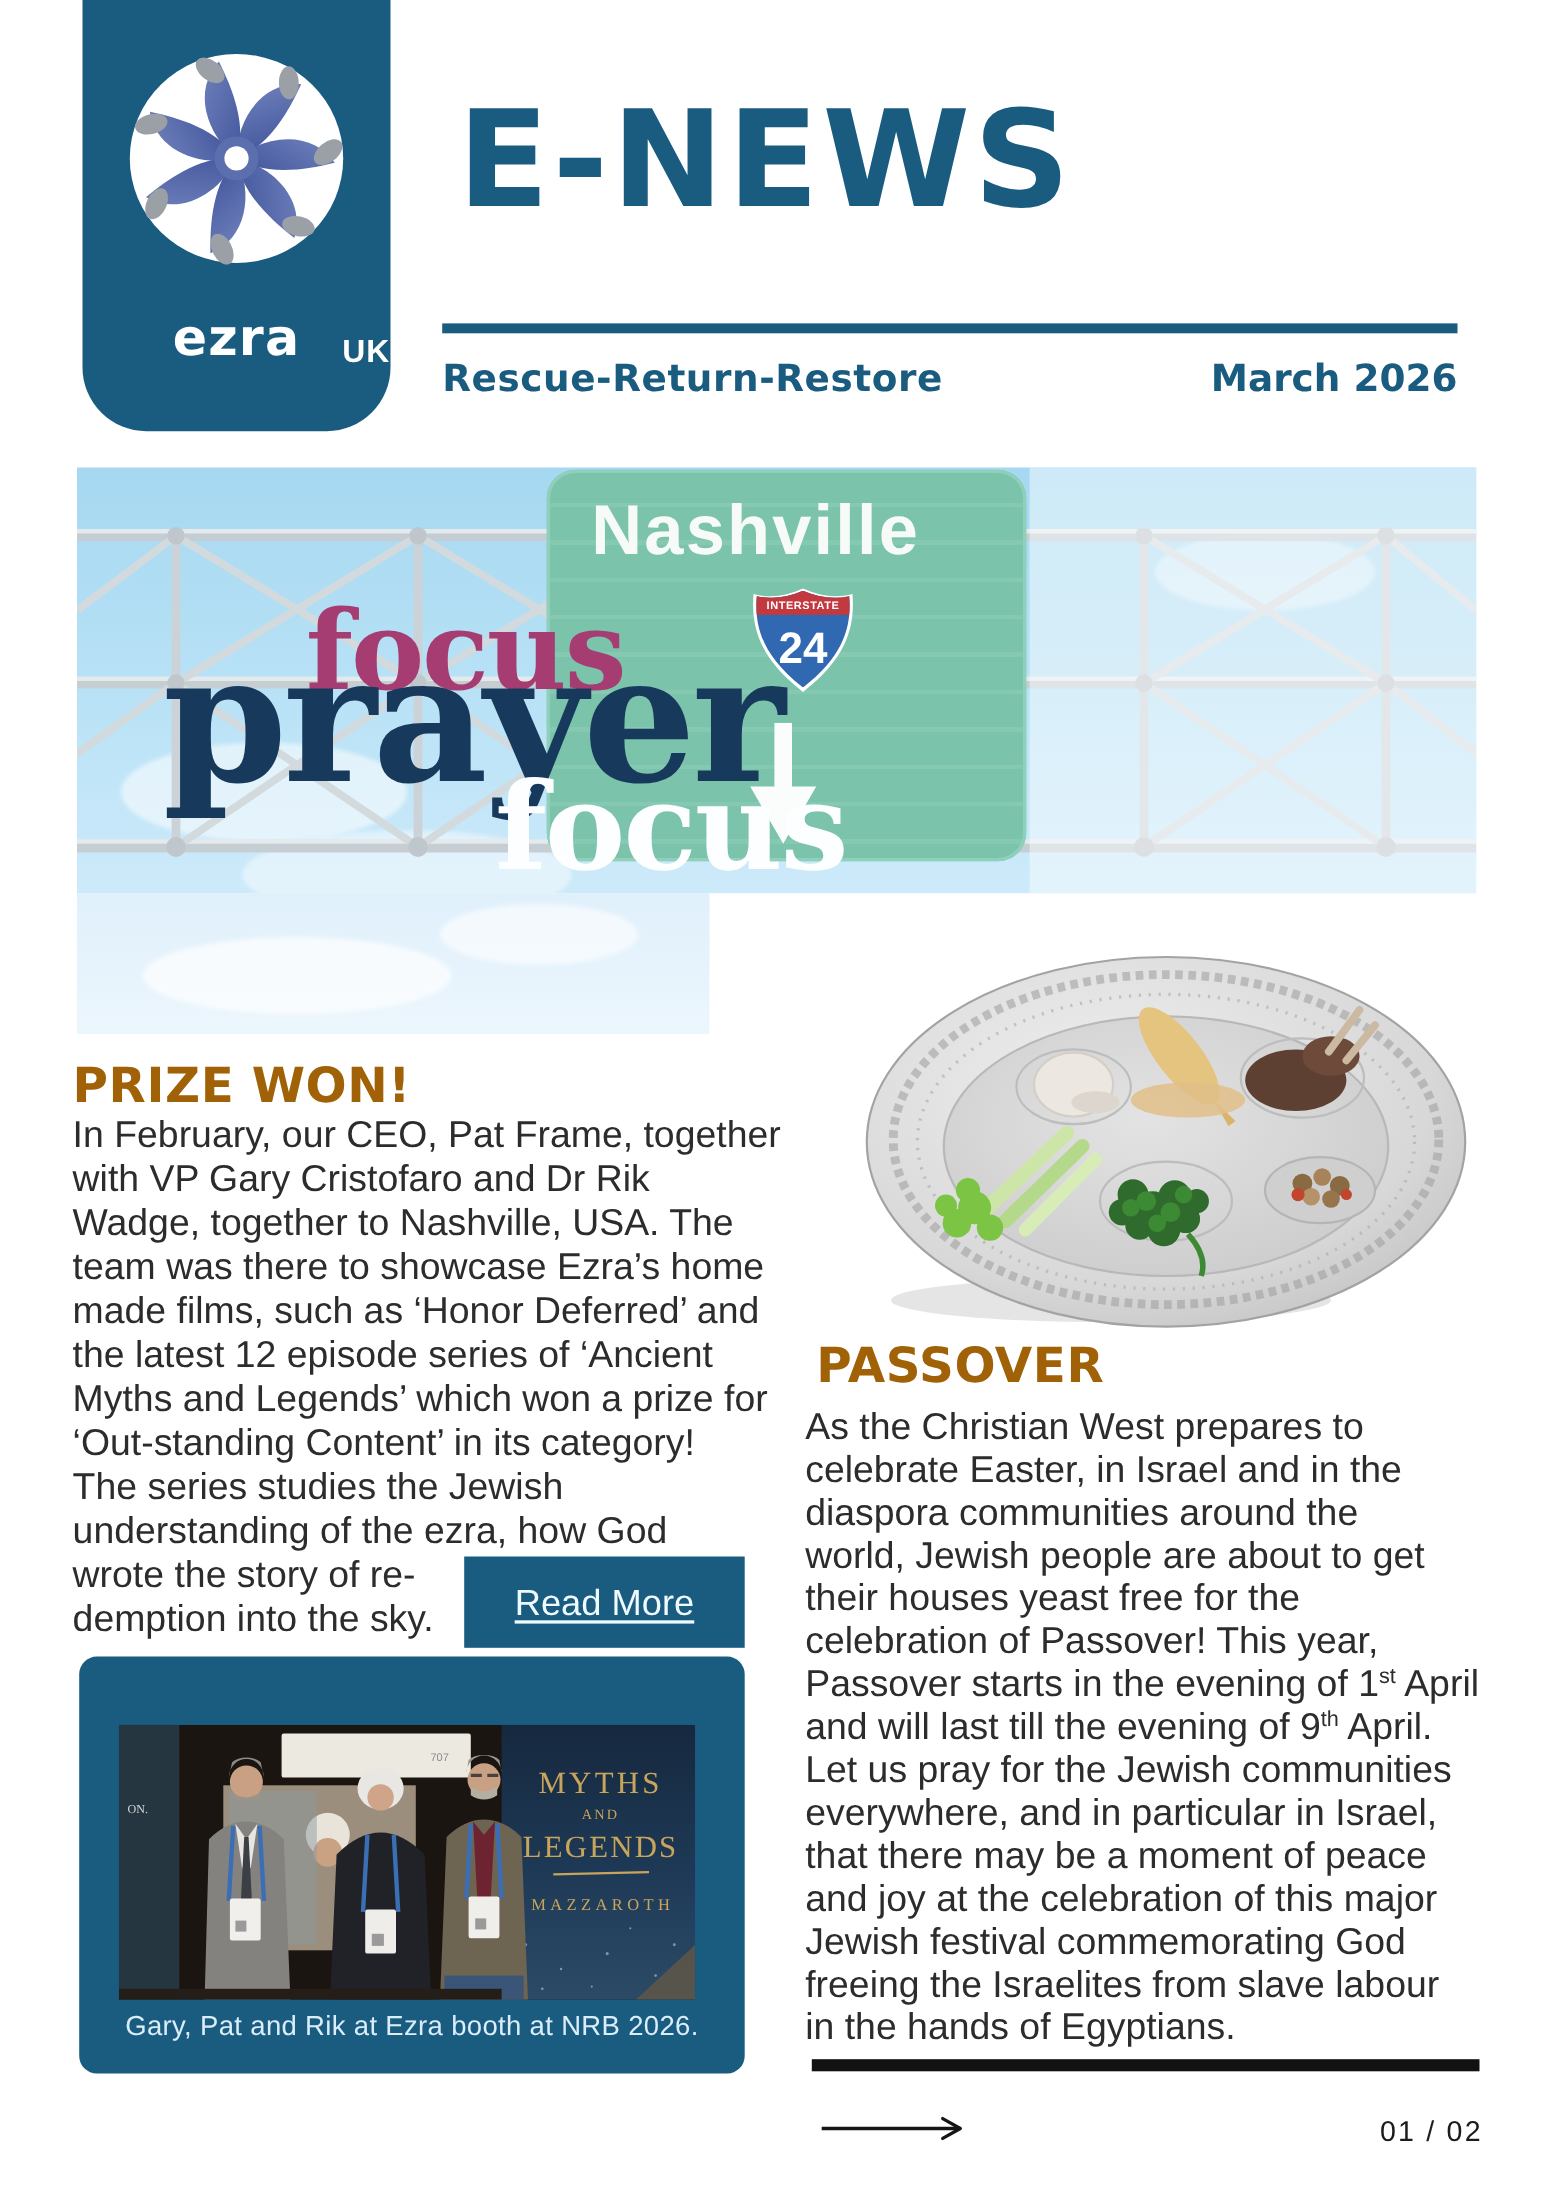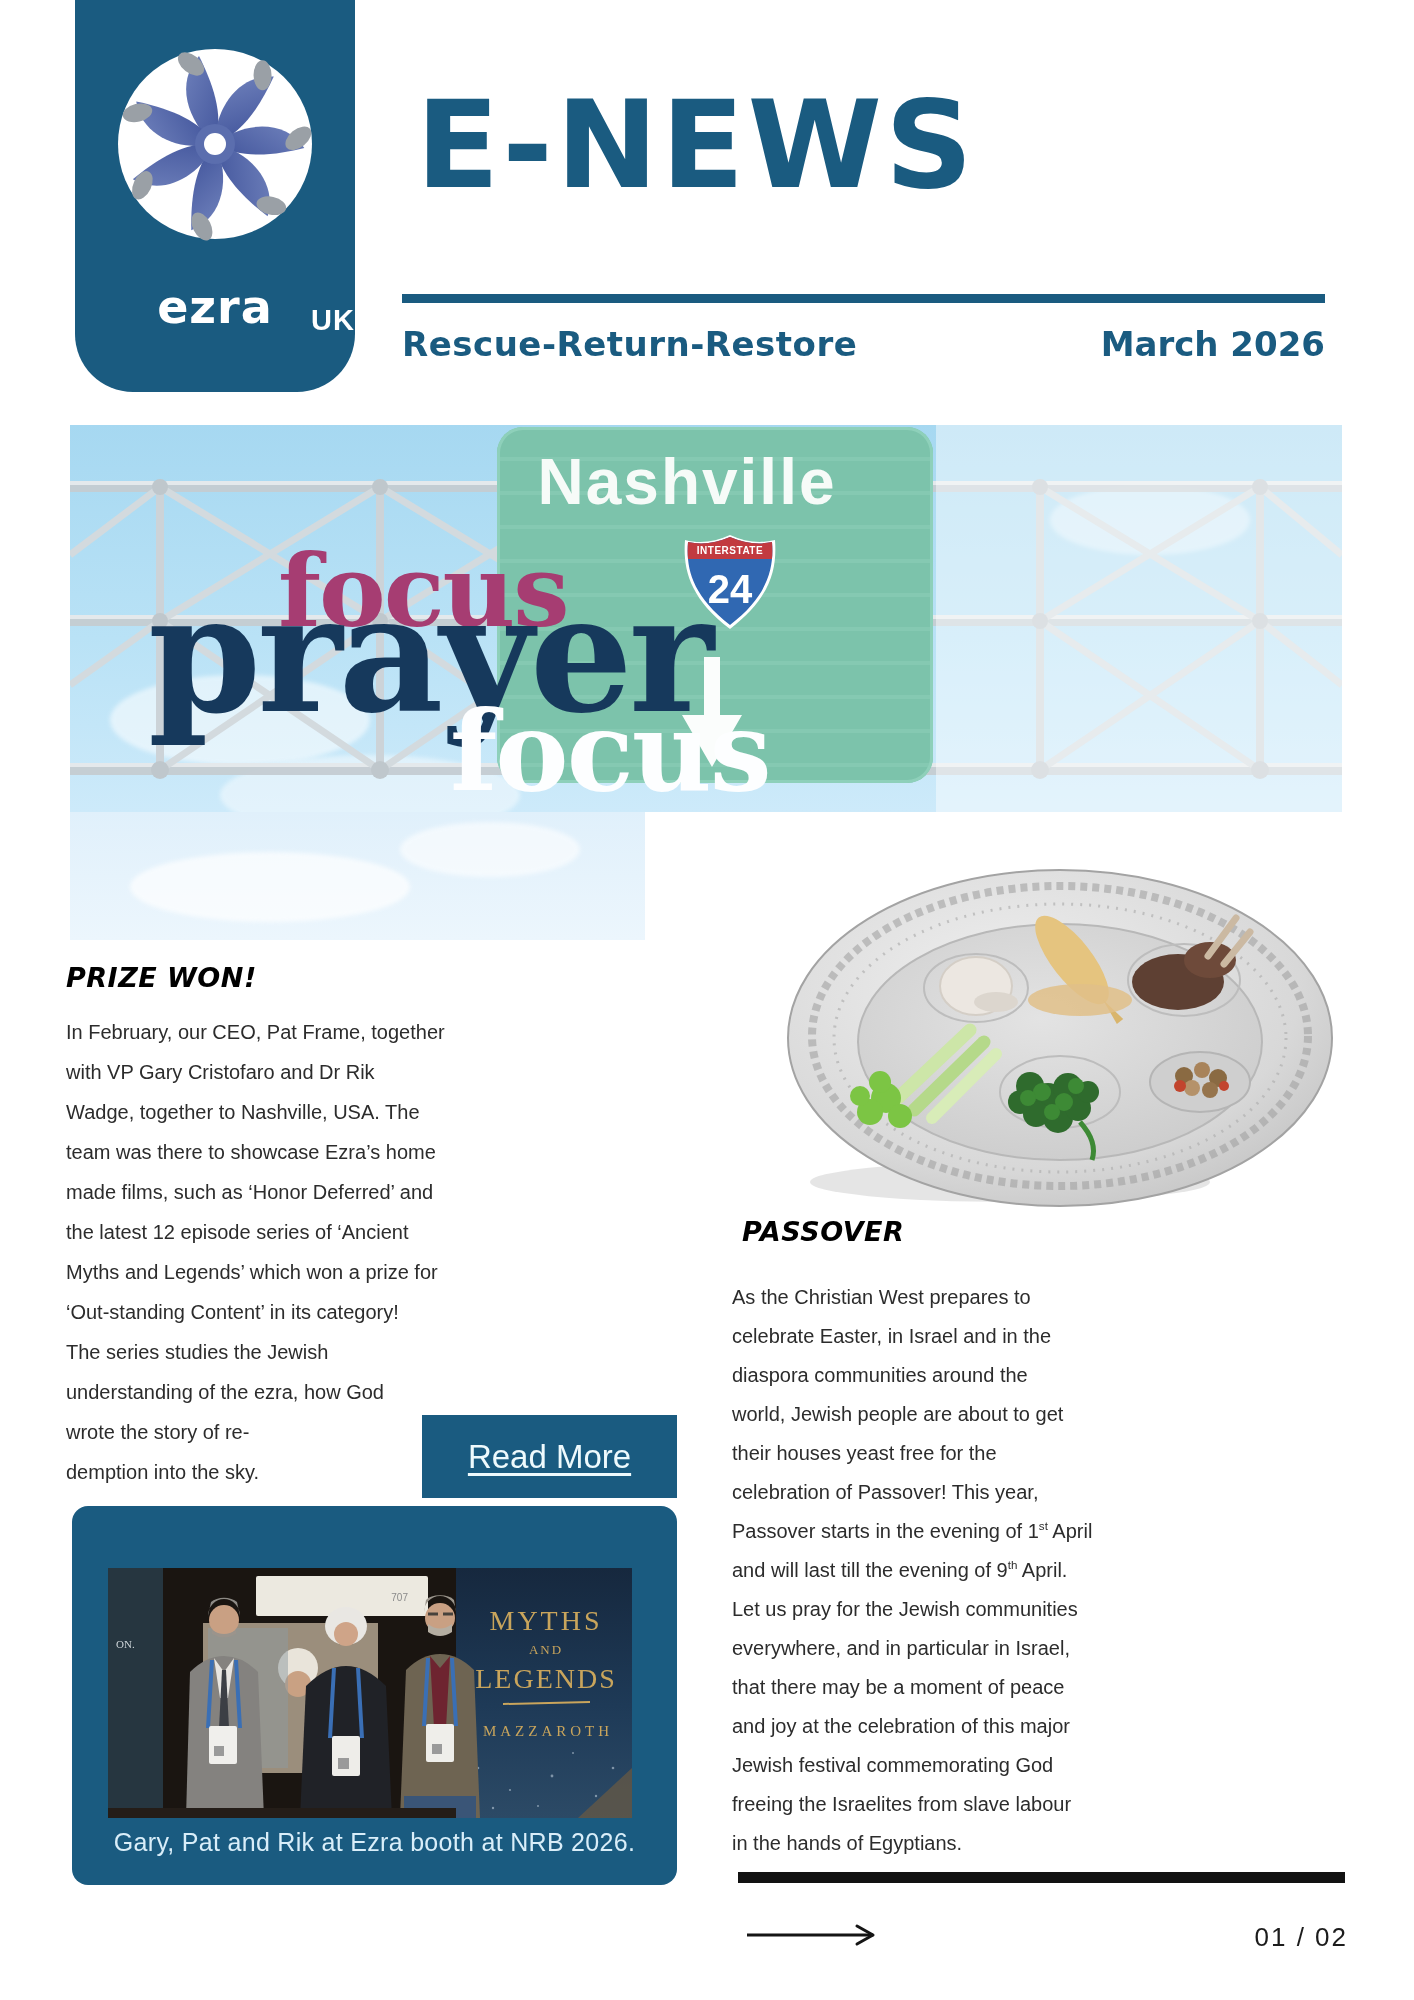--- a/index.html
+++ b/index.html
@@ -39,23 +39,23 @@
   .word-middle{position:absolute;left:78px;top:148px;color:#16395c;font-family:"DejaVu Serif",serif;
                font-weight:bold;font-size:162px;line-height:1;letter-spacing:-4px;}
   .word-bottom{position:absolute;left:380px;top:272px;color:#fdfeff;font-family:"DejaVu Serif",serif;
                font-weight:bold;font-size:110px;line-height:1;letter-spacing:-2px;}
   .fade-right{position:absolute;left:866px;top:0;width:406px;height:387px;background:rgba(255,255,255,0.45);}
   .hero-extension{position:absolute;left:70px;top:812px;width:575px;height:128px;
                   background:linear-gradient(180deg,#e0f0fb,#ecf6fd);}
   .cloud{position:absolute;background:#ffffff;border-radius:50%;opacity:0.55;filter:blur(2px);}
 
   
-  .article-heading{position:absolute;color:#000000;font-weight:bold;font-size:27px;
-                   letter-spacing:0.5px;font-family:"DejaVu Sans",sans-serif;font-style:italic;}
-  .body-lines{position:absolute;color:#2c2c2c;font-size:20px;}
+  .article-heading{position:absolute;color:#a16207;font-weight:bold;font-size:44px;
+                   letter-spacing:0.5px;font-family:"DejaVu Sans",sans-serif;}
+  .body-lines{position:absolute;color:#2c2c2c;font-size:34px;}
   .body-lines .tline{height:40px;line-height:40px;white-space:nowrap;}
   .pass-lines .tline{height:39px;line-height:39px;}
   .body-lines sup{font-size:58%;vertical-align:super;line-height:0;}
 
   .read-more{position:absolute;left:422px;top:1415px;width:255px;height:83px;background:var(--accent);
              border:0;cursor:pointer;color:#eefafd;font-size:33px;font-family:"Liberation Sans",sans-serif;
              display:flex;align-items:center;justify-content:center;}
   .read-more span{text-decoration:underline;text-underline-offset:5px;}
 
   .photo-card{position:absolute;left:72px;top:1506px;width:605px;height:379px;background:var(--accent);

